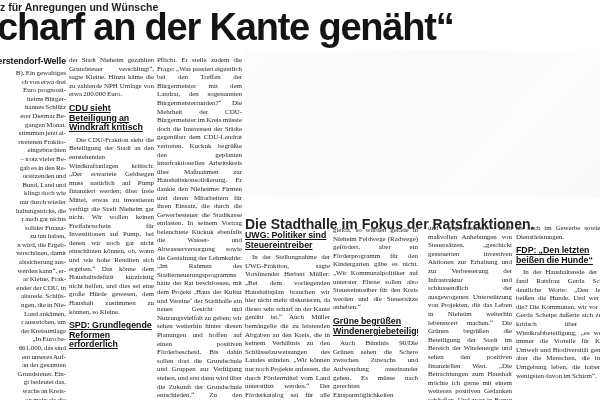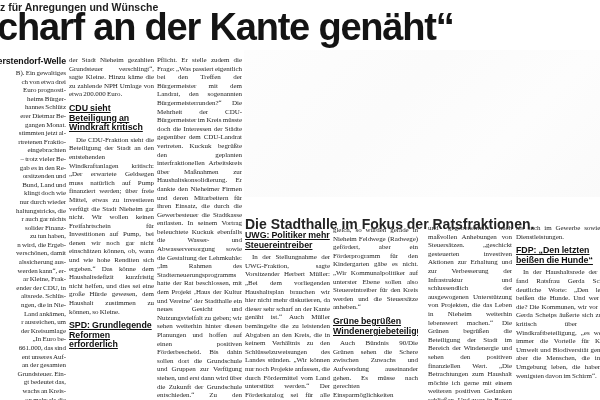--- a/index.html
+++ b/index.html
@@ -118,21 +118,21 @@
     <p class="indent">Die CDU-Fraktion sieht die Beteiligung der Stadt an den entstehenden Windkraftanlagen kritisch: „Der erwartete Geldsegen muss natürlich auf Pump finanziert werden; über freie Mittel, etwas zu investieren verfügt die Stadt Nieheim gar nicht. Wir wollen keinen Freifahrtschein für Investitionen auf Pump, bei denen wir noch gar nicht einschätzen können, ob, wann und wie hohe Renditen sich ergeben.“ Das könne dem Haushaltsdefizit kurzfristig nicht helfen, und dies sei eine große Hürde gewesen, dem Haushalt zustimmen zu können, so Kleine.</p>
     <h3>SPD: Grundlegende Reformen erforderlich</h3>
 
   </div>
 
   <div class="col col3">
     <p>Pflicht. Er stelle zudem die Frage: „Was passiert eigentlich bei den Treffen der Bürgermeister mit dem Landrat, den sogenannten Bürgermeisterrunden?“ Die Mehrheit der CDU-Bürgermeister im Kreis müsste doch die Interessen der Städte gegenüber dem CDU-Landrat vertreten. Kuckuk begrüßte den geplanten interfraktionellen Arbeitskreis über Maßnahmen zur Haushaltskonsolidierung. Er dankte den Nieheimer Firmen und deren Mitarbeitern für ihren Einsatz, die durch die Gewerbesteuer die Stadtkasse entlasten. In seinem Vortrag beleuchtete Kuckuk ebenfalls die Wasser- und Abwasserversorgung sowie die Gestaltung der Lehmkuhle: „Im Rahmen des Stadterneuerungsprogramms hatte der Rat beschlossen, mit dem Projekt ‚Haus der Kultur und Vereine‘ der Stadthalle ein neues Gesicht und Nutzungsvielfalt zu geben; wir sehen weiterhin hinter diesen Planungen und hoffen auf einen positiven Förderbescheid. Bis dahin sollen dort die Grundschule und Gruppen zur Verfügung stehen, und erst dann wird über die Zukunft der Grundschule entschieden.“ Zu den Einnahmen durch die Windenergie bleibt Kuckuk skeptisch, er fordert eine klare Linie, wohin es gehen soll.</p>
   </div>
 
   <div class="col col4">
-    <h3>UWG: Politiker mehr Steuereintreiber</h3>
+    <h3>UWG: Politiker sind Steuereintreiber</h3>
     <p class="indent">In der Stellungnahme der UWG-Fraktion, sagte Vorsitzender Herbert Müller: „Bei dem vorliegenden Haushaltsplan brauchen wir hier nicht mehr diskutieren, da dieser sehr scharf an der Kante genäht ist.“ Auch Müller bemängelte die zu leistenden Abgaben an den Kreis, die in keinem Verhältnis zu den Schlüsselzuweisungen des Landes stünden. „Wir können nur noch Projekte anfassen, die durch Fördermittel vom Land unterstützt werden.“ Der Förderkatalog sei für alle Städte und Kommunen</p>
   </div>
 
   <div class="col col5">
     <p>gleich, so würden gerade in Nieheim Feldwege (Radwege) gefördert, aber ein Förderprogramm für den Kindergarten gäbe es nicht. „Wir Kommunalpolitiker auf unterster Ebene sollen also Steuereintreiber für den Kreis werden und die Steuersätze anheben.“</p>
     <h3>Grüne begrüßen Windenergiebeteiligung</h3>
     <p class="indent">Auch Bündnis 90/Die Grünen sehen die Schere zwischen Zuwachs und Aufwendung auseinander gehen. Es müsse nach gerechten Einsparmöglichkeiten geschaut werden, erklärte Uta Lücking, die Sprecherin der Fraktion,</p>
   </div>
 
   <div class="col col6">

